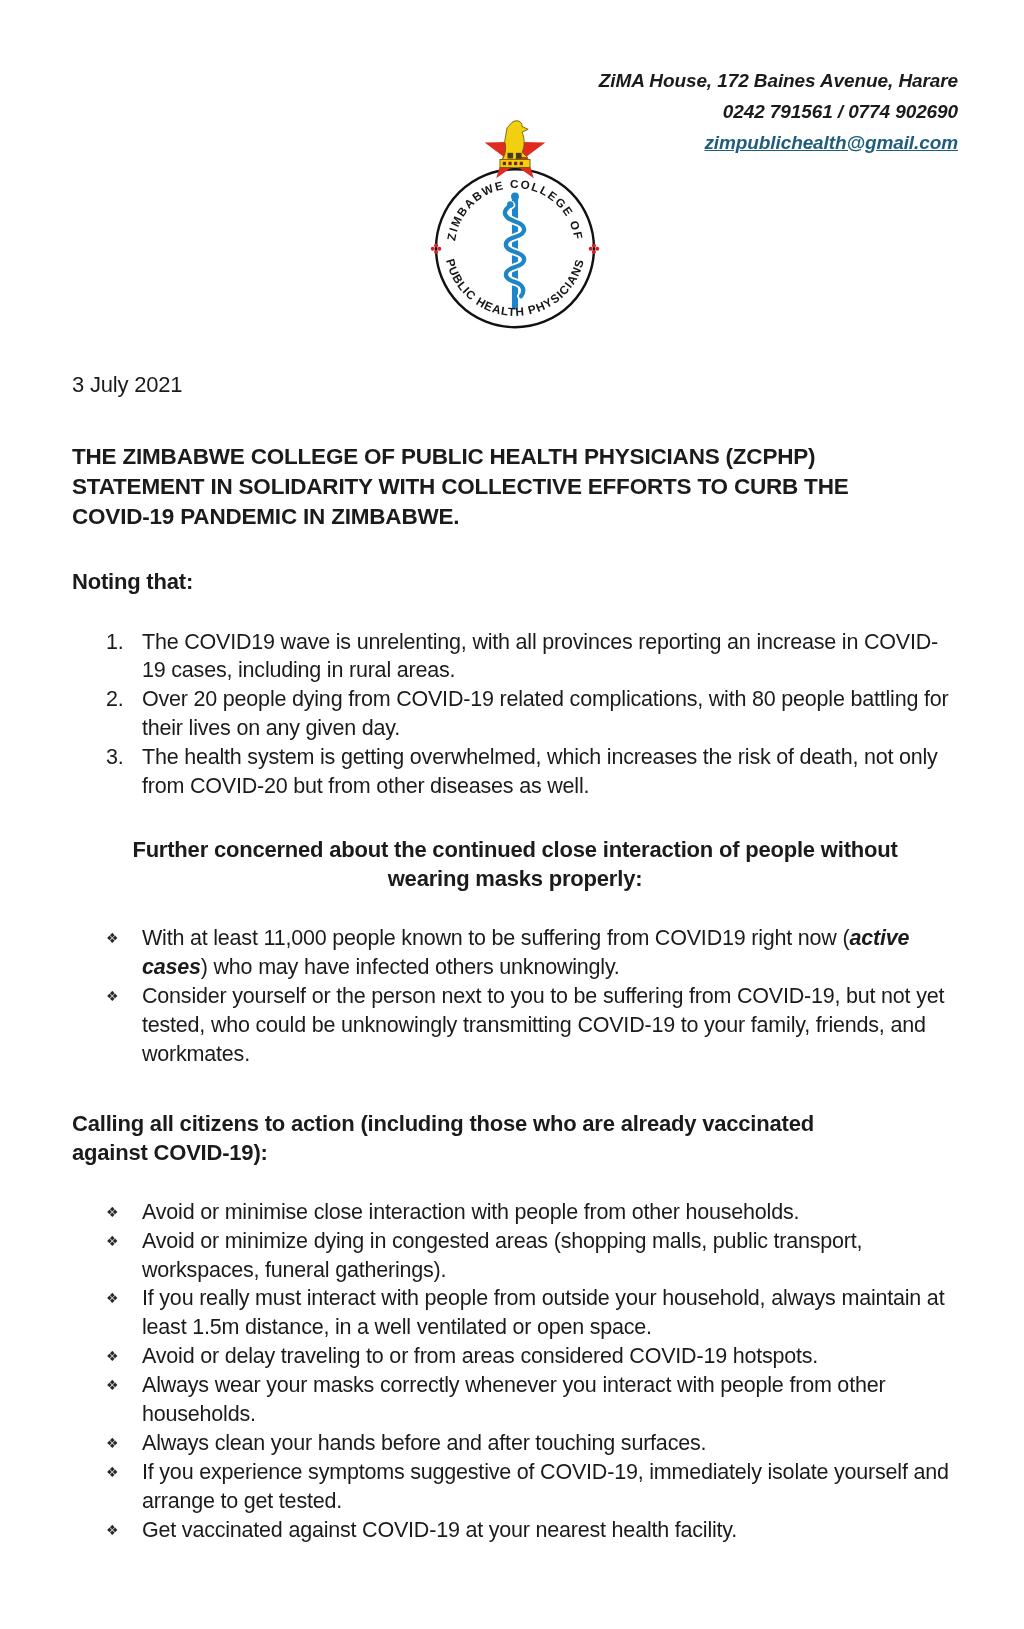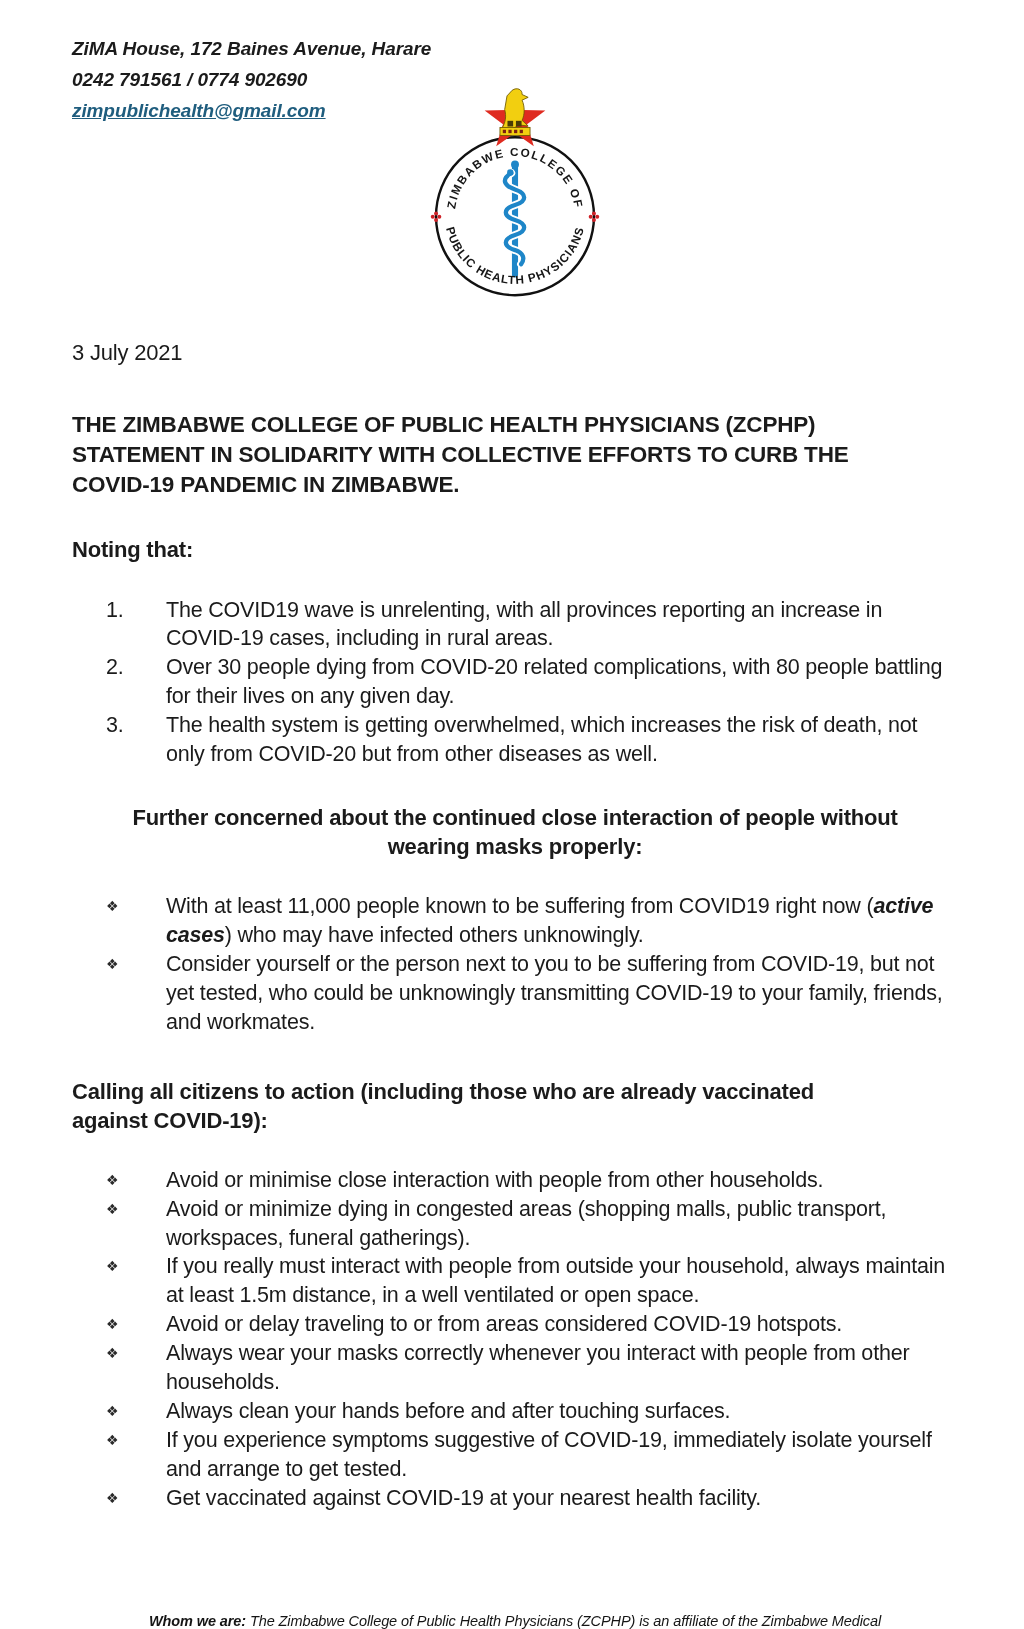--- a/index.html
+++ b/index.html
@@ -14,24 +14,25 @@
   html,body{background:#ffffff;}
   body{
     width:1024px;min-height:1629px;margin:0 auto;
     font-family:"Liberation Sans","DejaVu Sans",sans-serif;
     color:var(--ink);
   }
   .page{width:1024px;min-height:1629px;padding:34px 66px 40px 72px;}
 
   
   .contact{
-    text-align:left;
+    text-align:right;
     font-style:italic;font-weight:700;
     font-size:19px;line-height:1.62;
     letter-spacing:-0.1px;
+    margin-top:32px;
   }
   .contact a{
     color:var(--email_link);
     text-decoration:underline;
     cursor:pointer;
   }
 
   
   .sealwrap{text-align:center;margin-top:-47px;}
   .seal{width:188px;height:auto;display:inline-block;}
@@ -55,21 +56,21 @@
 
   .list{margin-top:31px;font-size:21.5px;line-height:1.345;letter-spacing:-0.2px;}
   .li{display:flex;align-items:flex-start;}
   .li .marker{
     flex:0 0 36px;margin-left:34px;text-align:left;
   }
   .li .marker.dia{
     font-size:14px;line-height:29px;color:#2a2a2a;
     flex:0 0 36px;
   }
-  .li .txt{flex:1 1 auto;max-width:816px;margin-left:24px;}
+  .li .txt{flex:1 1 auto;max-width:816px;}
   b i, i b{font-weight:700;}
 
   
   .footer{margin-top:98px;text-align:center;}
   .foot{
     font-style:italic;font-size:14.5px;line-height:1.38;
     white-space:pre-line;letter-spacing:-0.1px;color:#151515;
   }
 </style>
 </head>
@@ -153,21 +154,21 @@
 COVID-19 PANDEMIC IN ZIMBABWE.</div>
 
   <div class="h h1">Noting that:</div>
   <div class="list">
     <div class="li">
       <span class="marker">1.</span>
       <span class="txt">The COVID19 wave is unrelenting, with all provinces reporting an increase in COVID-19 cases, including in rural areas.</span>
     </div>
     <div class="li">
       <span class="marker">2.</span>
-      <span class="txt">Over 30 people dying from COVID-20 related complications, with 80 people battling for their lives on any given day.</span>
+      <span class="txt">Over 20 people dying from COVID-19 related complications, with 80 people battling for their lives on any given day.</span>
     </div>
     <div class="li">
       <span class="marker">3.</span>
       <span class="txt">The health system is getting overwhelmed, which increases the risk of death, not only from COVID-20 but from other diseases as well.</span>
     </div>
   </div>
 
   <div class="h h2">Further concerned about the continued close interaction of people without
 wearing masks properly:</div>
   <div class="list">

